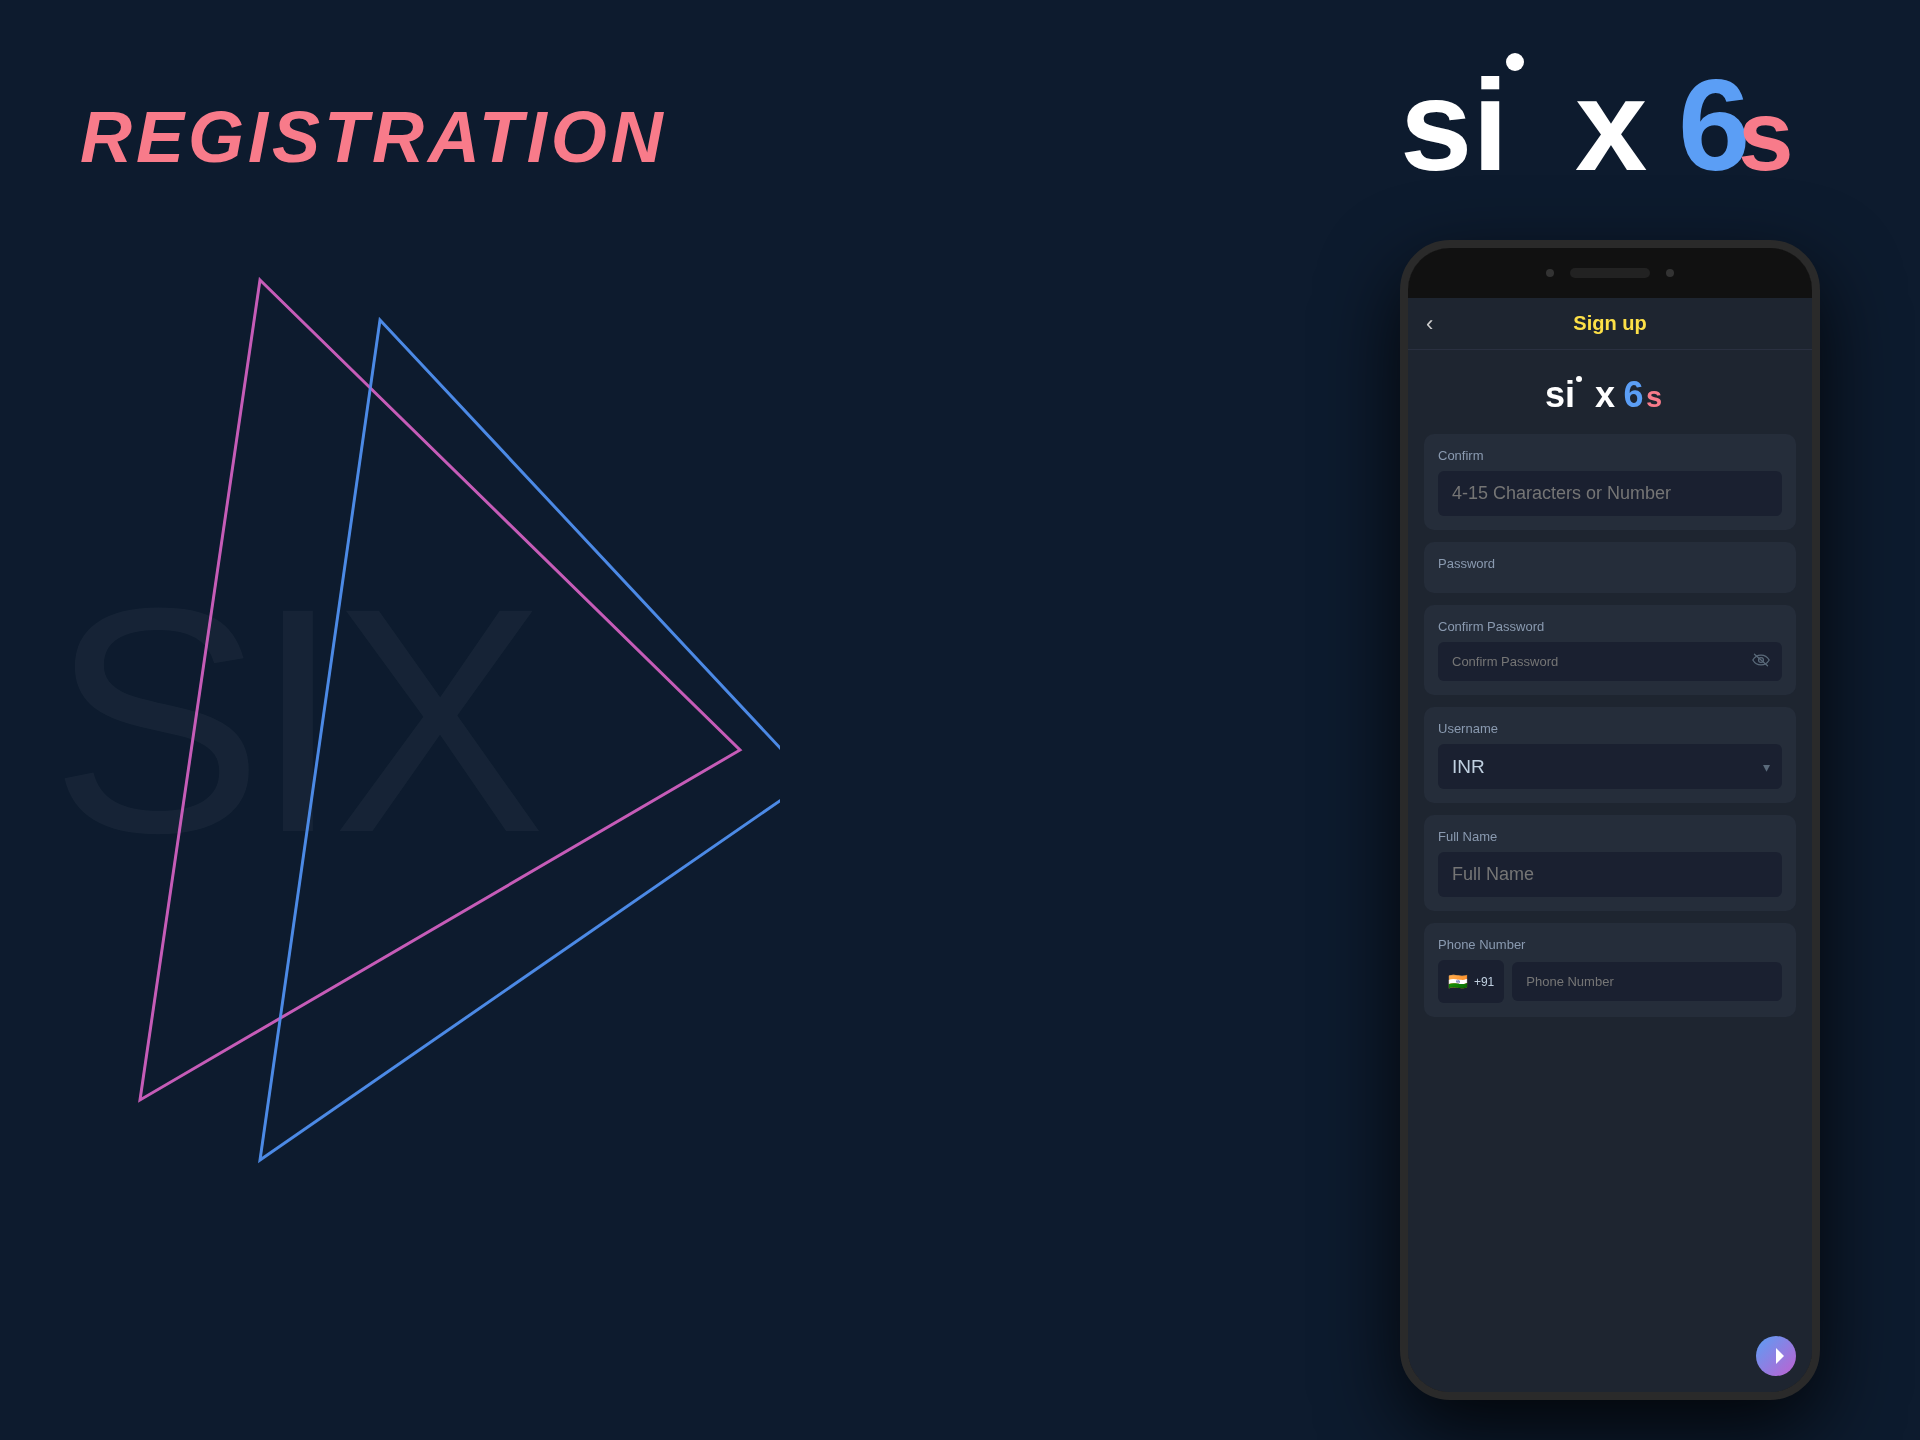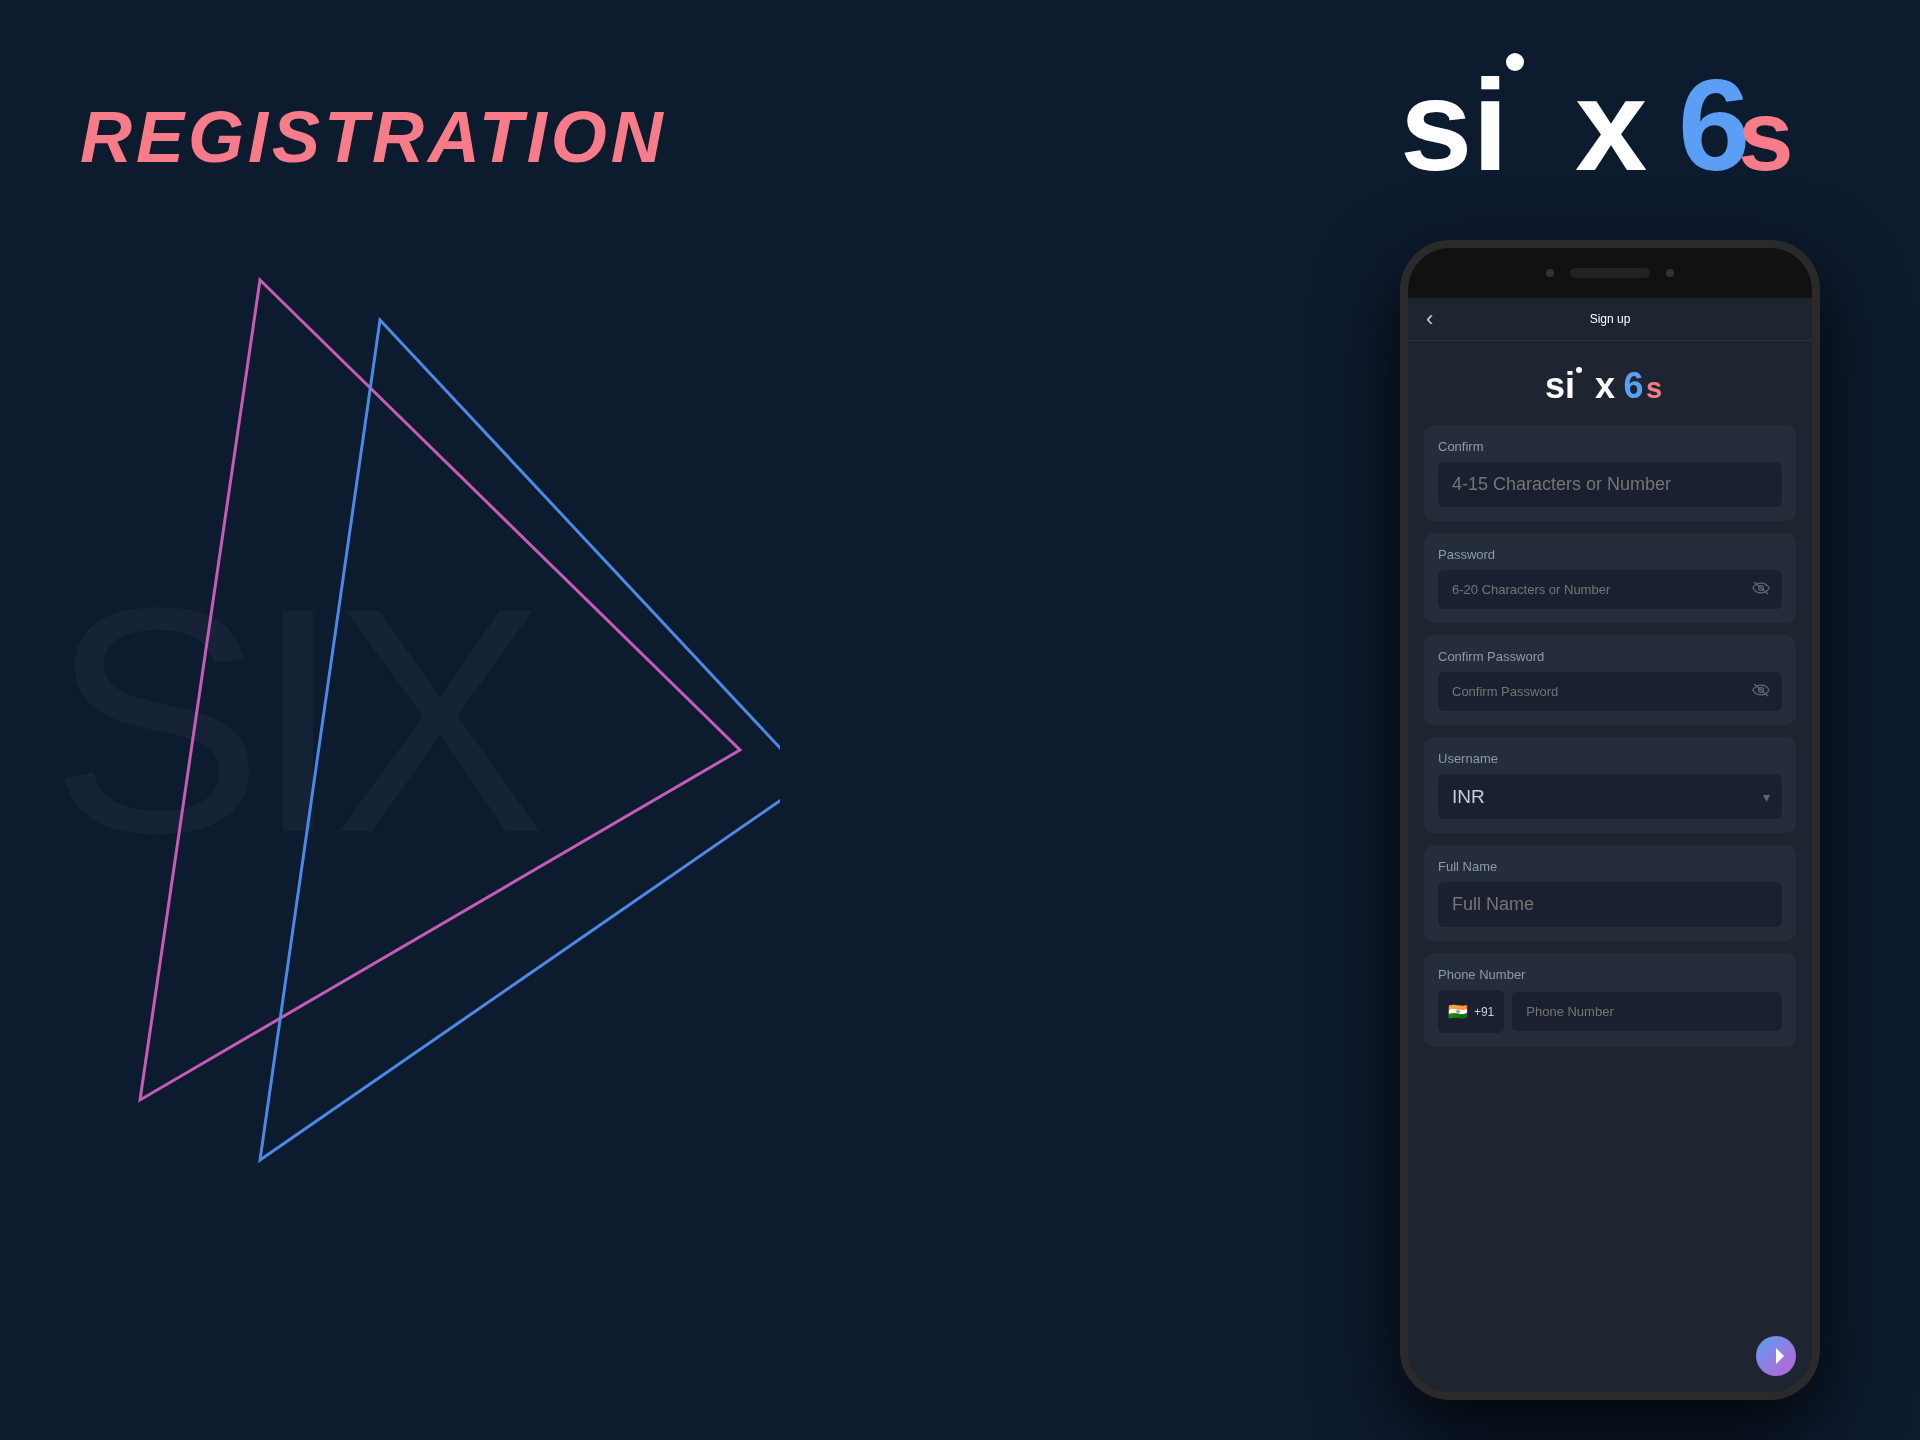--- a/index.html
+++ b/index.html
@@ -121,23 +121,23 @@
 
     .back-arrow {
       position: absolute;
       left: 18px;
       font-size: 22px;
       color: #ccc;
       cursor: pointer;
     }
 
     .app-header-title {
-      font-size: 12px;
-      color: #ffffff;
-      font-weight: 400;
+      font-size: 20px;
+      color: #fde047;
+      font-weight: 700;
     }
 
     
     .form-logo-area {
       display: flex;
       justify-content: center;
       padding: 20px 0 16px 0;
       background: #1e2530;
     }
 
@@ -363,30 +363,20 @@
 
     <div class="form-area">
 
       <div class="form-section">
         <div class="form-field-label">Confirm</div>
         <input class="form-input" type="text" placeholder="4-15 Characters or Number" style="">
       </div>
 
       <div class="form-section">
         <div class="form-field-label">Password</div>
-        <div class="form-input-wrapper">
-          <input type="password" placeholder="6-20 Characters or Number" style="">
-          <span class="eye-icon">
-            <svg width="18" height="14" viewBox="0 0 22 16" fill="none" xmlns="http://www.w3.org/2000/svg">
-              <path d="M1 8C1 8 4.5 2 11 2C17.5 2 21 8 21 8C21 8 17.5 14 11 14C4.5 14 1 8 1 8Z" stroke="#5a6a7a" stroke-width="1.5" stroke-linecap="round"></path>
-              <circle cx="11" cy="8" r="3" stroke="#5a6a7a" stroke-width="1.5"></circle>
-              <line x1="3" y1="1" x2="19" y2="15" stroke="#5a6a7a" stroke-width="1.5" stroke-linecap="round"></line>
-            </svg>
-          </span>
-        </div>
       </div>
 
       <div class="form-section">
         <div class="form-field-label">Confirm Password</div>
         <div class="form-input-wrapper">
           <input type="password" placeholder="Confirm Password" style="">
           <span class="eye-icon">
             <svg width="18" height="14" viewBox="0 0 22 16" fill="none" xmlns="http://www.w3.org/2000/svg">
               <path d="M1 8C1 8 4.5 2 11 2C17.5 2 21 8 21 8C21 8 17.5 14 11 14C4.5 14 1 8 1 8Z" stroke="#5a6a7a" stroke-width="1.5" stroke-linecap="round"></path>
               <circle cx="11" cy="8" r="3" stroke="#5a6a7a" stroke-width="1.5"></circle>

